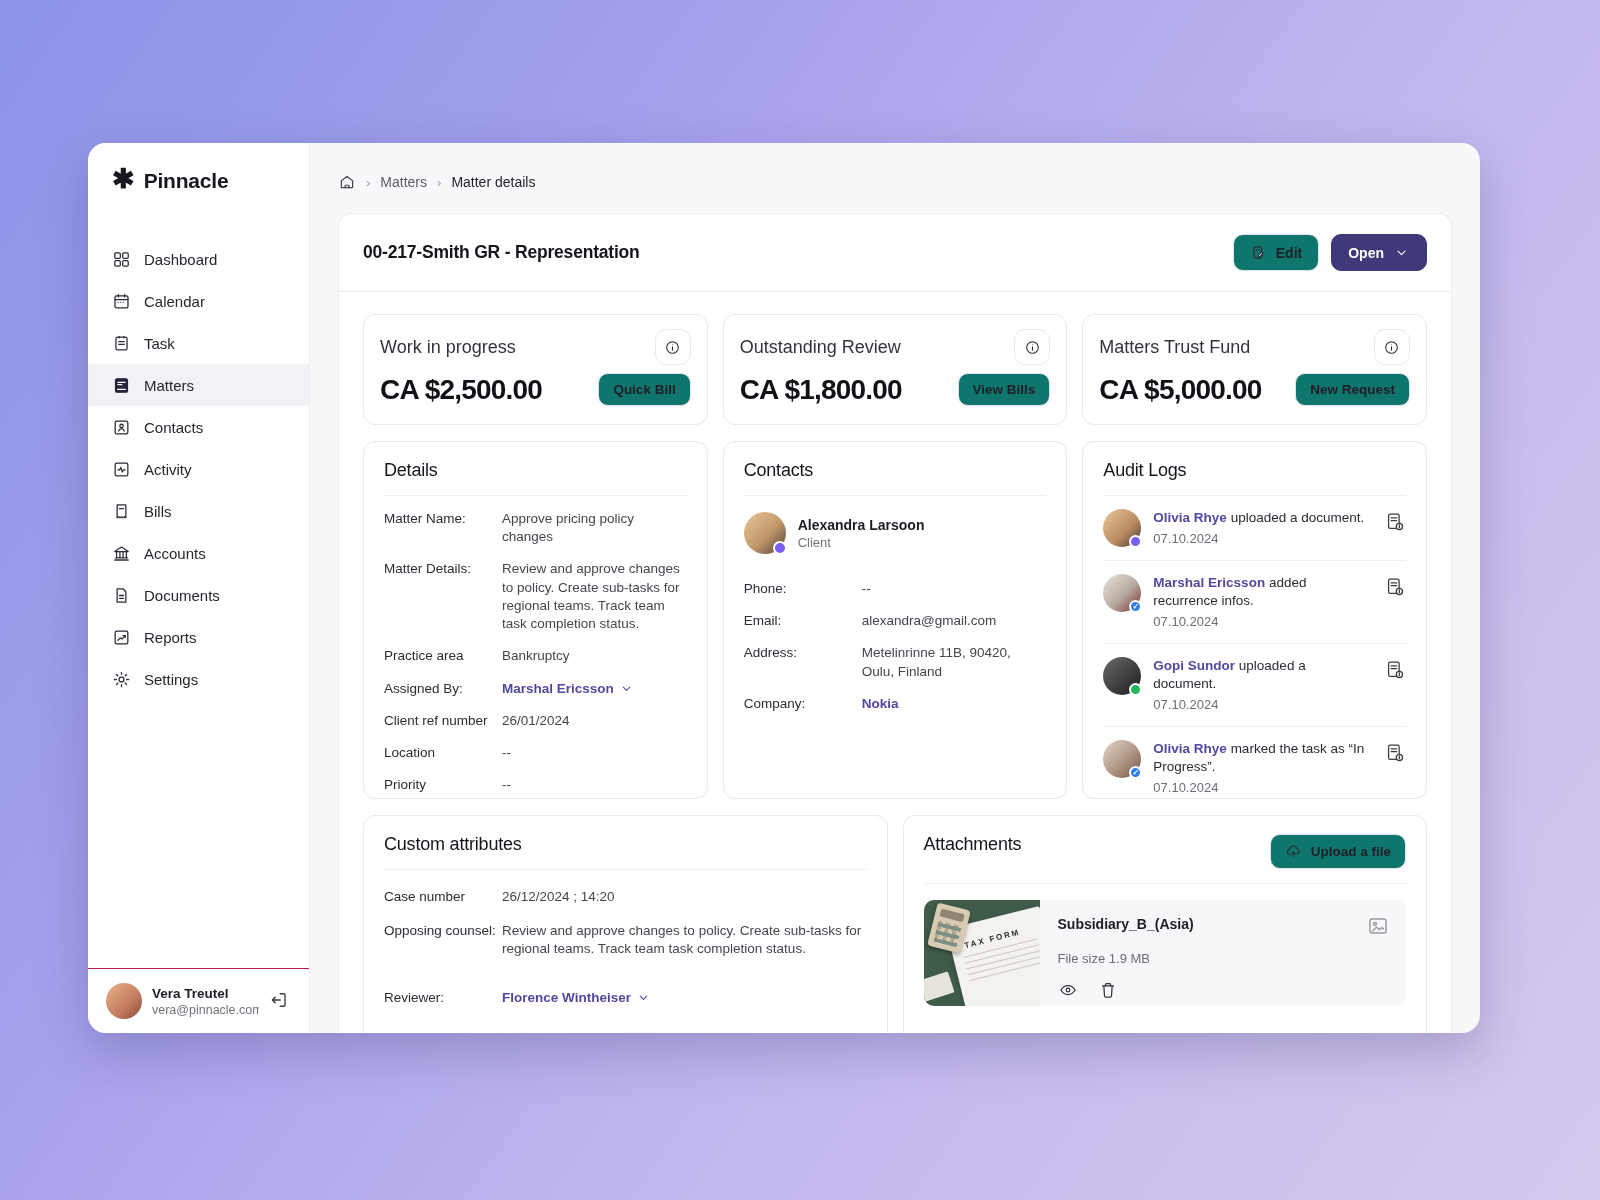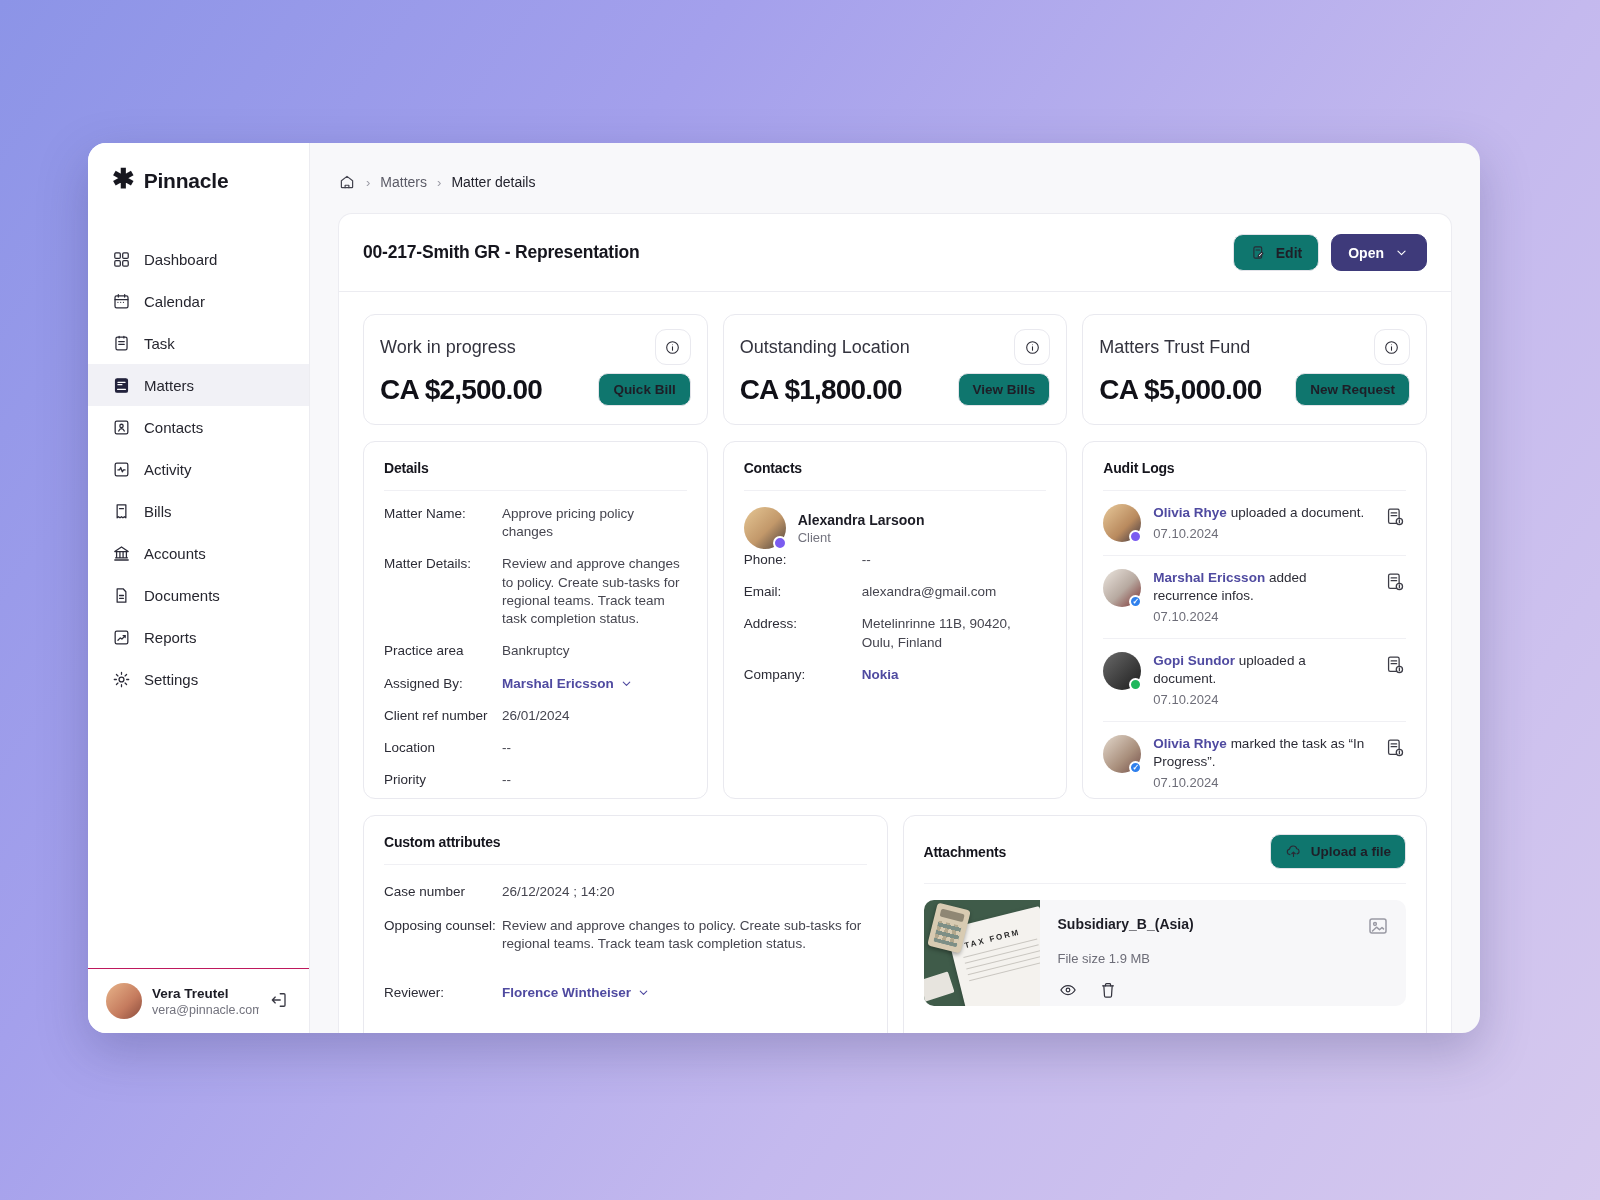--- a/index.html
+++ b/index.html
@@ -56,21 +56,21 @@
   .stat-top { display:flex; align-items:center; justify-content:space-between; }
   .stat-label { font-size:18px; color:#33333e; }
   .icon-btn { width:36px; height:36px; border:1px solid #e9e9ef; border-radius:11px; display:flex; align-items:center; justify-content:center; background:#fff; cursor:pointer; }
   .icon-btn svg { width:17px; height:17px; stroke:#2a2a35; stroke-width:1.5; fill:none; stroke-linecap:round; }
   .stat-bottom { display:flex; align-items:center; justify-content:space-between; margin-top:8px; }
   .stat-amount { font-size:28px; font-weight:700; letter-spacing:-.8px; color:#111118; }
   .btn.small { padding:8px 14px; font-size:13.5px; }
   
   .cards-grid { display:grid; grid-template-columns:repeat(3,1fr); gap:15px; margin-top:16px; }
   .card { border:1px solid #e9e9ef; border-radius:12px; background:#fff; padding:18px 20px; height:358px; overflow:hidden; }
-  .card-title { font-size:14px; font-weight:700; color:#15151d; letter-spacing:-.2px; }
+  .card-title { font-size:18px; font-weight:400; color:#15151d; letter-spacing:-.2px; }
   .card-divider { border-top:1px solid #f0f0f4; margin:14px 0 0; }
   .kv { display:flex; margin-top:14px; font-size:13.5px; line-height:1.35; }
   .kv .k { width:118px; flex-shrink:0; color:#2c2c36; }
   .kv .v { color:#45454f; flex:1; }
   .plink { color:#4f4aa0; font-weight:700; cursor:pointer; display:inline-flex; align-items:center; gap:6px; }
   .plink svg { width:13px; height:13px; stroke:#4f4aa0; stroke-width:2; fill:none; stroke-linecap:round; stroke-linejoin:round; }
   
   .contact-head { display:flex; align-items:center; gap:12px; margin-top:16px; }
   .contact-name { font-size:14px; font-weight:600; color:#1c1c25; }
   .contact-role { font-size:13px; color:#73737e; margin-top:2px; }
@@ -78,21 +78,21 @@
   .audit-row { display:flex; align-items:flex-start; gap:12px; padding:13px 0; border-bottom:1px solid #f0f0f4; }
   .audit-row:last-child { border-bottom:none; }
   .audit-text { flex:1; font-size:13.5px; line-height:1.3; color:#2c2c36; }
   .audit-name { color:#4f4aa0; font-weight:600; cursor:pointer; }
   .audit-date { font-size:13px; color:#6d6d78; margin-top:4px; }
   .audit-doc-icon { width:22px; height:22px; flex-shrink:0; margin-top:2px; cursor:pointer; }
   .audit-doc-icon svg { width:22px; height:22px; stroke:#3c3c46; stroke-width:1.4; fill:none; stroke-linecap:round; stroke-linejoin:round; }
   
   .bottom-grid { display:grid; grid-template-columns:1fr 1fr; gap:15px; margin-top:16px; }
   .card.tall { height:300px; }
-  .attach-header { display:flex; align-items:center; justify-content:space-between; }
+  .attach-header { display:flex; align-items:flex-start; justify-content:space-between; }
   .attach-item { margin-top:16px; background:#f7f7f9; border-radius:10px; display:flex; overflow:hidden; position:relative; height:106px; }
   .thumb { width:116px; height:106px; background:#3f5b49; position:relative; overflow:hidden; flex-shrink:0; }
   .thumb .paper { position:absolute; left:34px; top:16px; width:96px; height:110px; background:#f4f2ee; transform:rotate(-14deg); border-radius:2px; box-shadow:0 2px 5px rgba(0,0,0,.3); }
   .thumb .paper .ptitle { font-size:8px; font-weight:700; letter-spacing:2px; color:#2a2a2a; transform:rotate(0deg); display:block; margin:16px 0 6px 14px; }
   .thumb .paper i { display:block; height:1px; background:#c9c6c0; margin:5px 10px 0; }
   .thumb .calc { position:absolute; left:8px; top:6px; width:34px; height:44px; background:#d8cbb2; border-radius:4px; transform:rotate(14deg); box-shadow:0 2px 4px rgba(0,0,0,.35); }
   .thumb .calc::before { content:""; position:absolute; left:5px; top:5px; right:5px; height:8px; background:#8f8774; border-radius:2px; }
   .thumb .calc::after { content:""; position:absolute; left:5px; top:17px; right:5px; bottom:5px;
       background:repeating-linear-gradient(0deg,#7d8f86 0 4px,transparent 4px 8px),repeating-linear-gradient(90deg,#b3a88d 0 4px,transparent 4px 8px); border-radius:2px; }
   .thumb .card2 { position:absolute; left:-6px; bottom:8px; width:34px; height:22px; background:#e7e4de; transform:rotate(-18deg); border-radius:2px; }
@@ -263,21 +263,21 @@
                   </svg>
                 </div>
             </div>
             <div class="stat-bottom">
               <span class="stat-amount">CA $2,500.00</span>
               <button class="btn small">Quick Bill</button>
             </div>
           </div>
           <div class="stat-card">
             <div class="stat-top">
-              <span class="stat-label">Outstanding Location</span>
+              <span class="stat-label">Outstanding Review</span>
               <div class="icon-btn">
                   <svg viewBox="0 0 24 24">
                     <circle cx="12" cy="12" r="8.2"></circle>
                     <path d="M12 11v5"></path>
                     <circle cx="12" cy="8" r="0.7" fill="#2a2a35" stroke="none"></circle>
                   </svg>
                 </div>
             </div>
             <div class="stat-bottom">
               <span class="stat-amount">CA $1,800.00</span>
@@ -348,21 +348,21 @@
             <div class="card-divider"></div>
             <div class="contact-head">
               <div class="avatar" style="width:42px;height:42px;background:linear-gradient(135deg,#e6c795,#c2986a 55%,#4a3f3a);">
                 <span class="badge purple" style="width:14px;height:14px;"></span>
               </div>
               <div>
                 <div class="contact-name">Alexandra Larsoon</div>
                 <div class="contact-role">Client</div>
               </div>
             </div>
-            <div class="kv" style="margin-top:2px;">
+            <div class="kv" style="margin-top:26px;">
                 <span class="k">Phone:</span>
                 <span class="v">--</span>
               </div>
             <div class="kv">
                 <span class="k">Email:</span>
                 <span class="v">alexandra@gmail.com</span>
               </div>
             <div class="kv">
                 <span class="k">Address:</span>
                 <span class="v" style="max-width:170px;">Metelinrinne 11B, 90420, Oulu, Finland</span>

